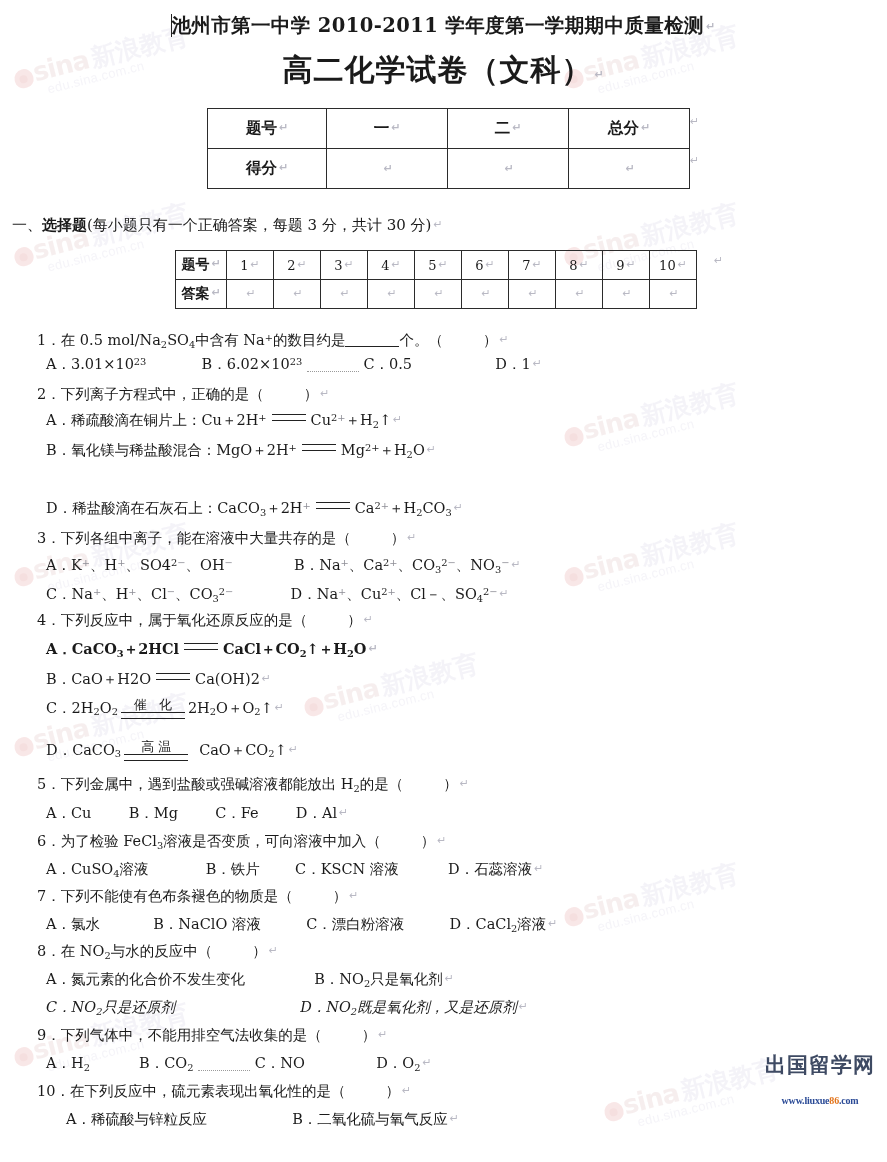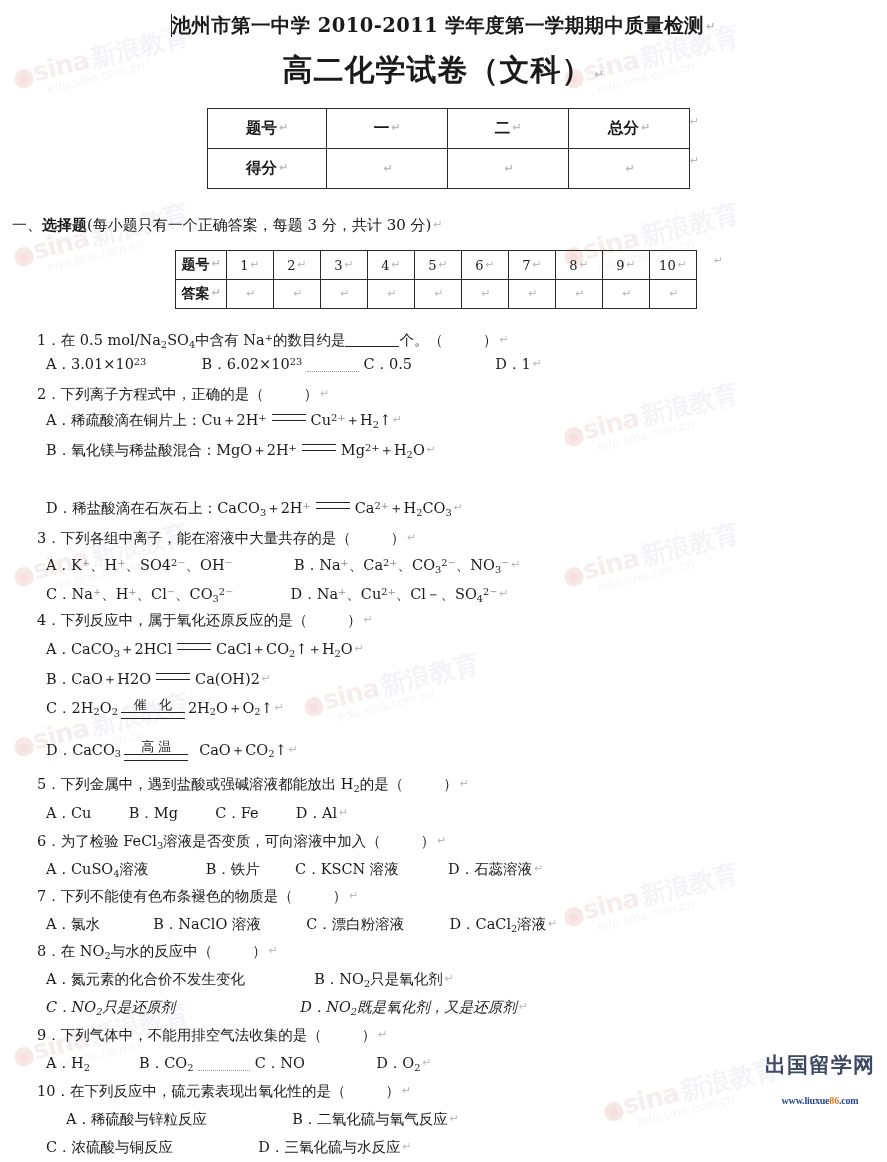--- a/index.html
+++ b/index.html
@@ -382,21 +382,21 @@
   </div>
   <div class="opts" style="top:586px;">
     <span class="opt"><span>C．Na</span><sup class="faint">+</sup><span>、H</span><sup class="faint">+</sup><span>、Cl</span><sup class="faint">−</sup><span>、CO</span><sub>3</sub><sup>2</sup><sup class="faint">−</sup></span>
     <span style="display:inline-block;width:48px"></span>
     <span class="opt"><span>D．Na</span><sup class="faint">+</sup><span>、Cu</span><sup>2</sup><sup class="faint">+</sup><span>、Cl－、SO</span><sub>4</sub><sup>2</sup><sup class="faint">−</sup></span><span class="pm">↵</span>
   </div>
 
   <div class="q" style="top:612px;">
     <span>4．</span><span>下列反应中，属于氧化还原反应的是（</span><span class="paren-gap"></span><span>）</span><span class="pm">↵</span>
   </div>
-  <div class="opts" style="top:641px;">
+  <div class="opts" style="top:641px;font-weight:bold;">
     <span>A．CaCO</span><sub>3</sub><span>＋2HCl</span><span class="eqbar"></span><span>CaCl＋CO</span><sub>2</sub><span>↑＋H</span><sub>2</sub><span>O</span><span class="pm">↵</span>
   </div>
   <div class="opts" style="top:671px;">
     <span>B．CaO＋H2O</span><span class="eqbar"></span><span>Ca(OH)2</span><span class="pm">↵</span>
   </div>
   <div class="opts" style="top:698px;">
     <span>C．2H</span><sub>2</sub><span>O</span><sub>2</sub><span class="rxn"><span class="cond">催 化</span><span class="bar"></span></span><span>2H</span><sub>2</sub><span>O＋O</span><sub>2</sub><span>↑</span><span class="pm">↵</span>
   </div>
   <div class="opts" style="top:740px;">
     <span>D．CaCO</span><sub>3</sub><span class="rxn"><span class="cond">高温</span><span class="bar"></span></span><span style="display:inline-block;width:8px"></span><span>CaO＋CO</span><sub>2</sub><span>↑</span><span class="pm">↵</span>
@@ -469,24 +469,19 @@
   </div>
 
   <div class="q" style="top:1083px;">
     <span>10．</span><span>在下列反应中，硫元素表现出氧化性的是（</span><span class="paren-gap"></span><span>）</span><span class="pm">↵</span>
   </div>
   <div class="opts" style="top:1111px;margin-left:20px;">
     <span class="opt">A．稀硫酸与锌粒反应</span>
     <span style="display:inline-block;width:76px"></span>
     <span class="opt">B．二氧化硫与氧气反应</span><span class="pm">↵</span>
   </div>
-  <div class="opts" style="top:1139px;">
-    <span class="opt">C．浓硫酸与铜反应</span>
-    <span style="display:inline-block;width:76px"></span>
-    <span class="opt">D．三氧化硫与水反应</span><span class="pm">↵</span>
-  </div>
 
   <div id="liuxue-logo">
     <span class="lx-cn">出国留学网</span>
     <span class="lx-url"><span>www.liuxue</span><span class="hl">86</span><span>.com</span></span>
   </div>
 
 </div>
 
 </body></html>

